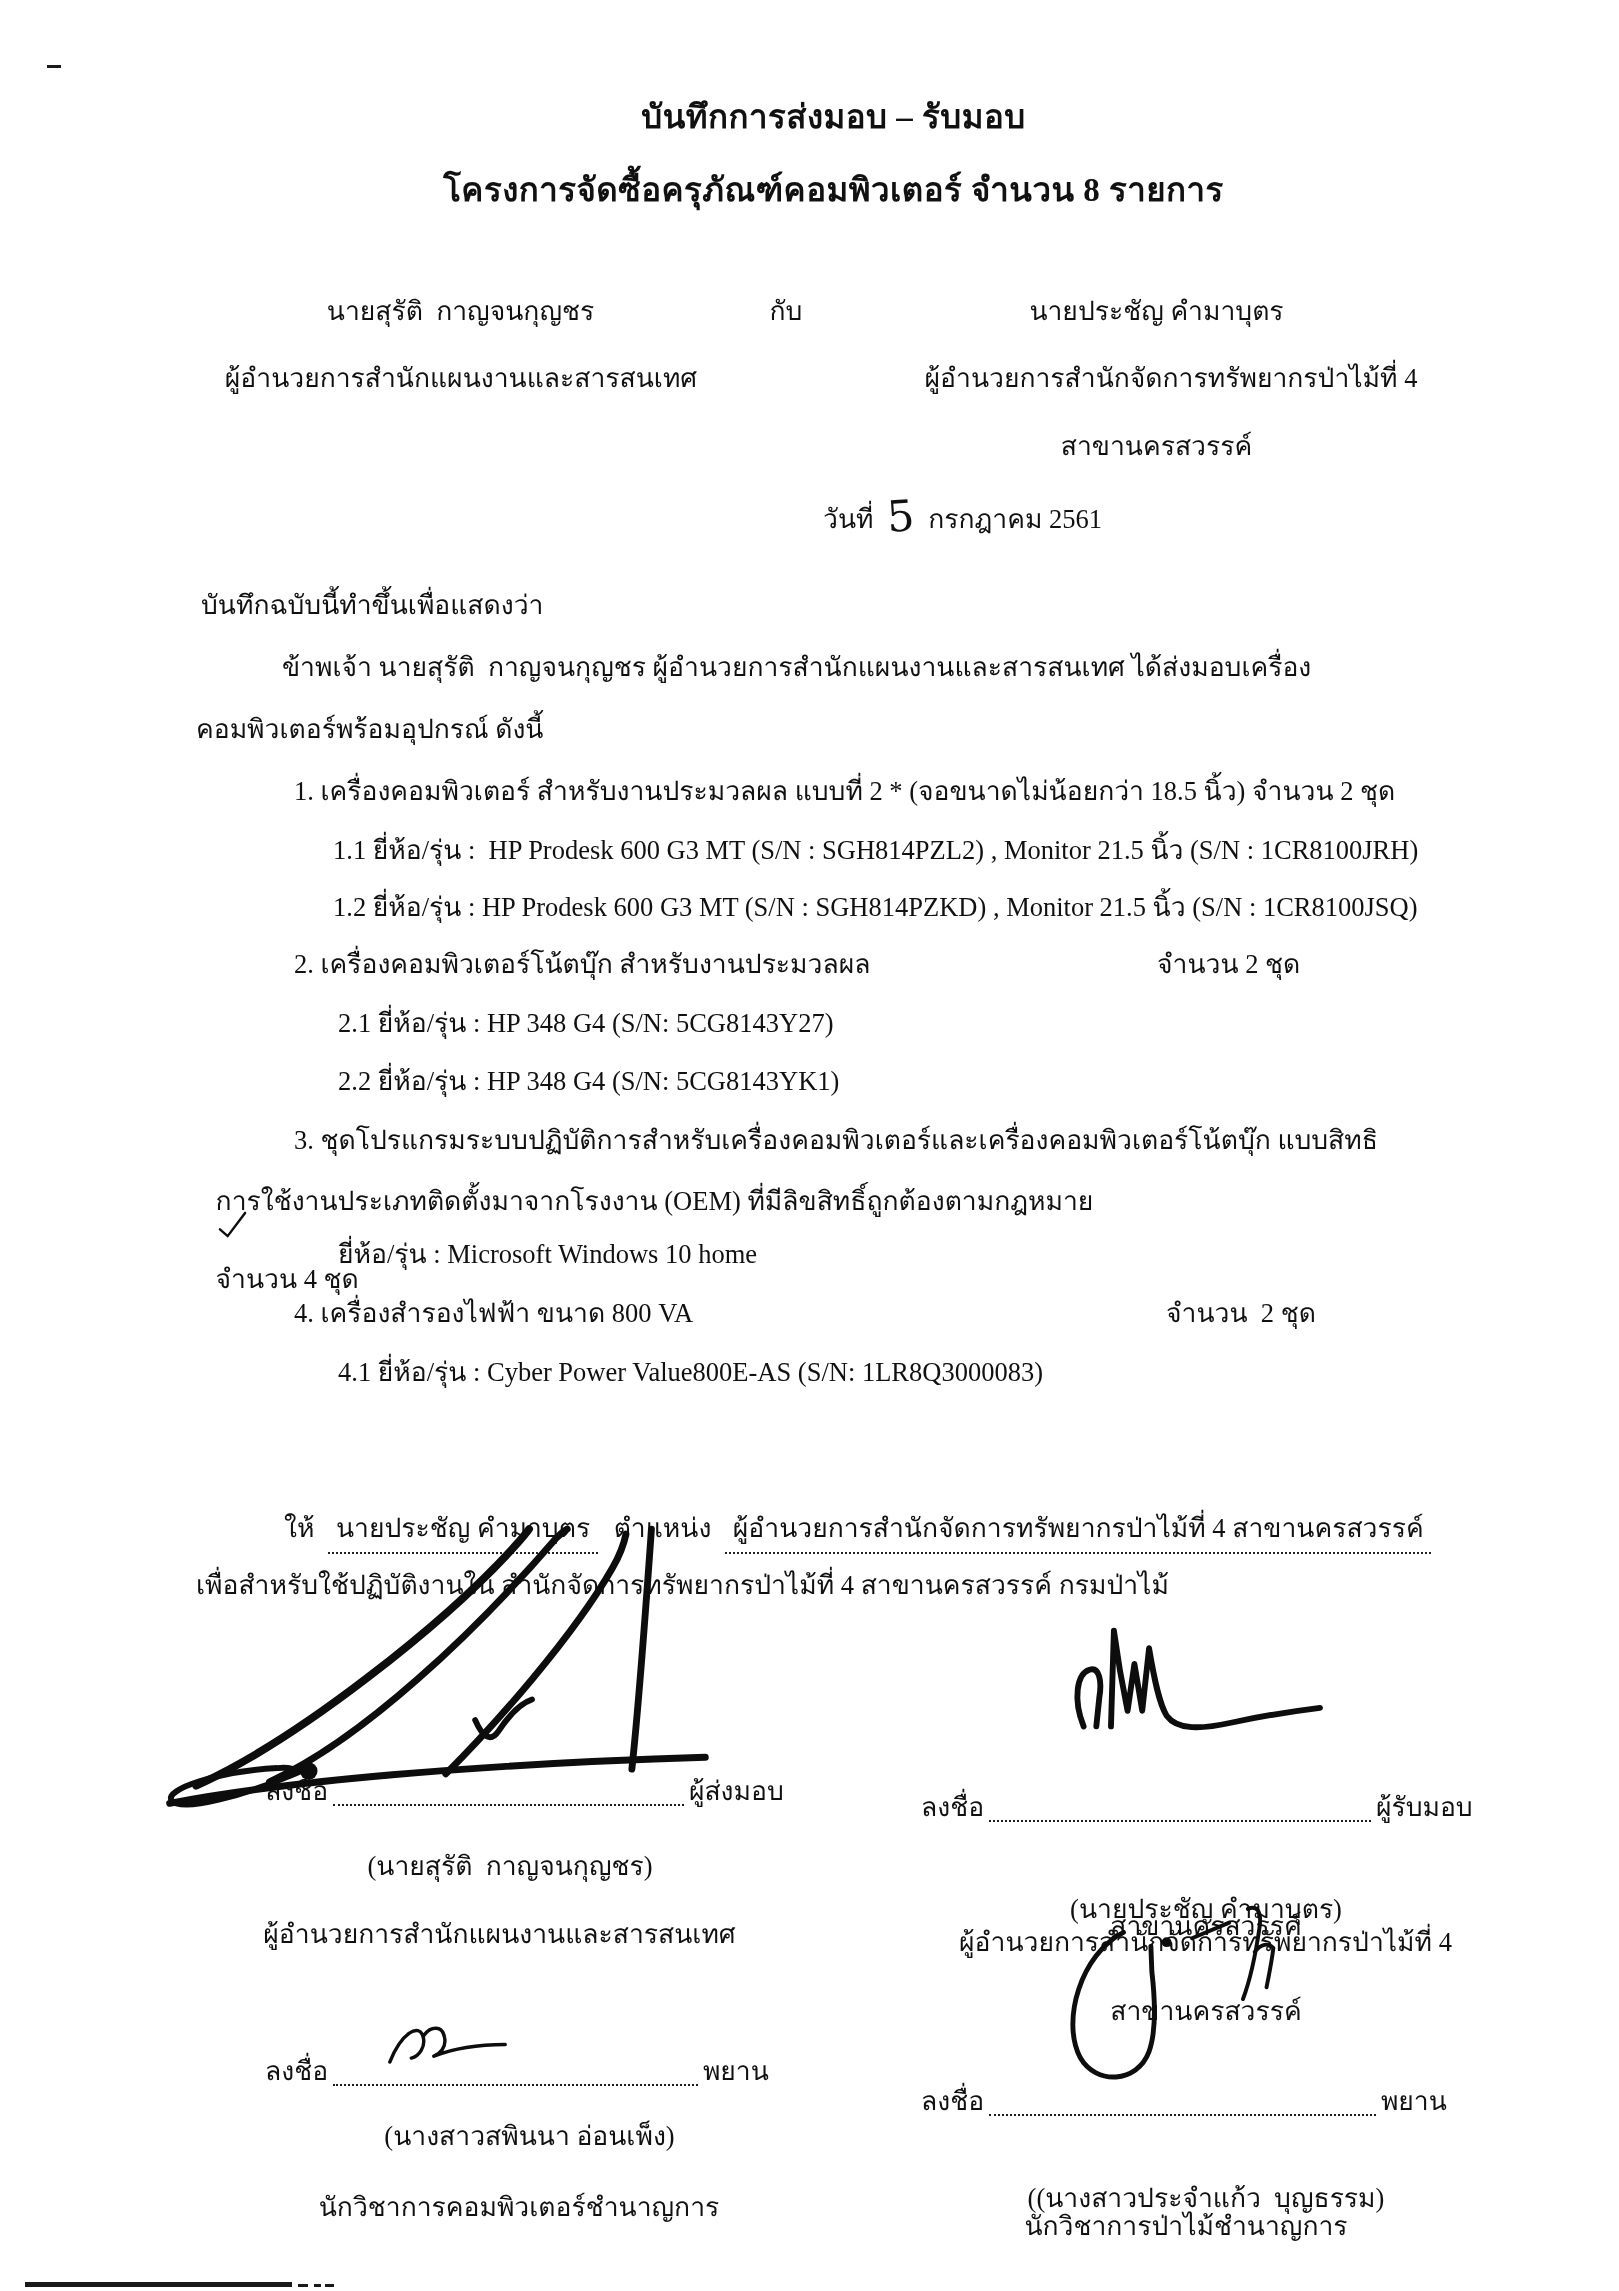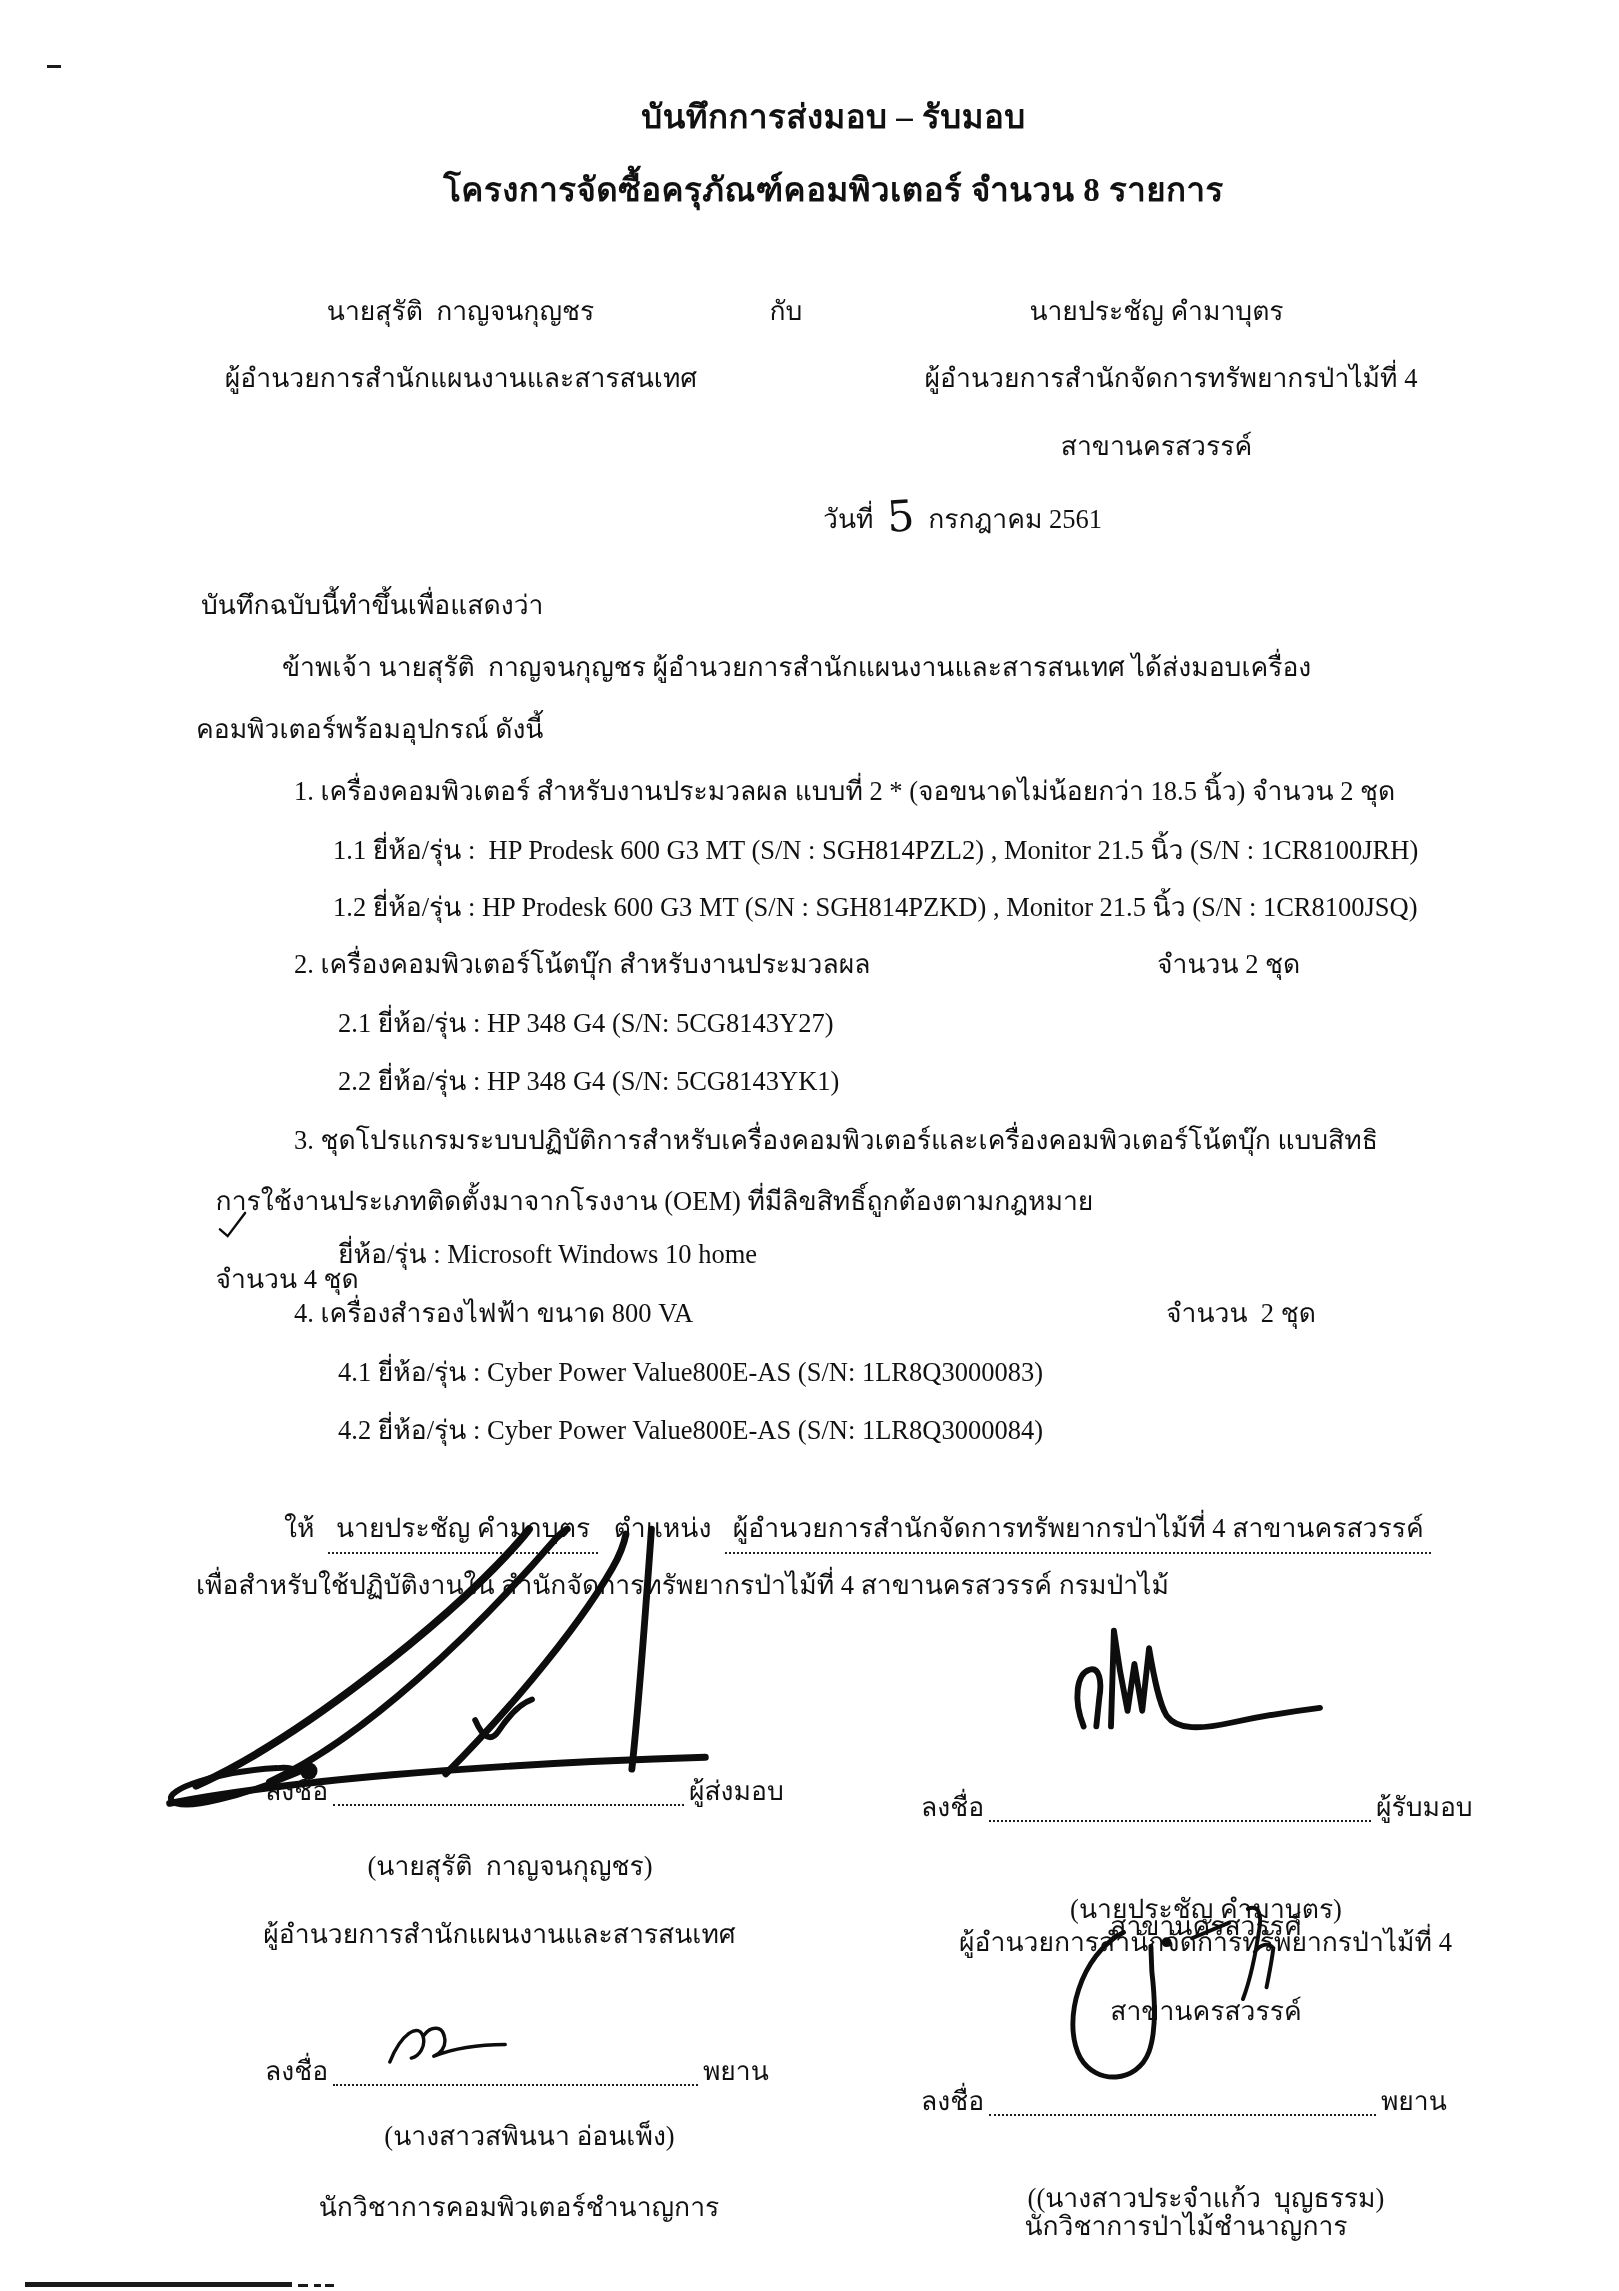--- a/index.html
+++ b/index.html
@@ -74,21 +74,20 @@
       <span class="check-wrap"><svg width="33" height="29" viewBox="0 0 34 30">
           <path d="M 4 20 L 12 27 L 30 3" fill="none" stroke="#0d0d0d" stroke-width="2.5" stroke-linecap="round"></path>
         </svg></span>
       <span style="margin-left:19.6px;white-space:pre-wrap;">จำนวน 4 ชุด</span>
   </div>
   <div class="line" style="left:338px;top:1237px;">ยี่ห้อ/รุ่น : Microsoft Windows 10 home</div>
 
   <div class="line" style="left:294px;top:1296px;">4. เครื่องสำรองไฟฟ้า ขนาด 800 VA</div>
   <div class="line" style="left:1166px;top:1296px;">จำนวน  2 ชุด</div>
   <div class="line" style="left:338px;top:1355px;">4.1 ยี่ห้อ/รุ่น : Cyber Power Value800E-AS (S/N: 1LR8Q3000083)</div>
-  <div class="line" style="left:338px;top:1413px;">4.2 ยี่ห้อ/รุ่น : Cyber Power Value800E-AS (S/N: 1LR8Q3000084)</div>
 
   <div class="row" style="left:284px;top:1507px;">
     <span style="white-space:pre-wrap;">ให้</span>
       <span class="dotted-under" style="margin-left:13.7px;white-space:pre-wrap;">นายประชัญ คำมาบุตร</span>
       <span style="margin-left:15.7px;white-space:pre-wrap;">ตำแหน่ง</span>
       <span class="dotted-under" style="margin-left:13.7px;white-space:pre-wrap;">ผู้อำนวยการสำนักจัดการทรัพยากรป่าไม้ที่ 4 สาขานครสวรรค์</span>
   </div>
   <div class="line" style="left:196px;top:1568px;">เพื่อสำหรับใช้ปฏิบัติงานใน สำนักจัดการทรัพยากรป่าไม้ที่ 4 สาขานครสวรรค์ กรมป่าไม้</div>
 
   <div class="row" style="left:265px;top:1770px;">

